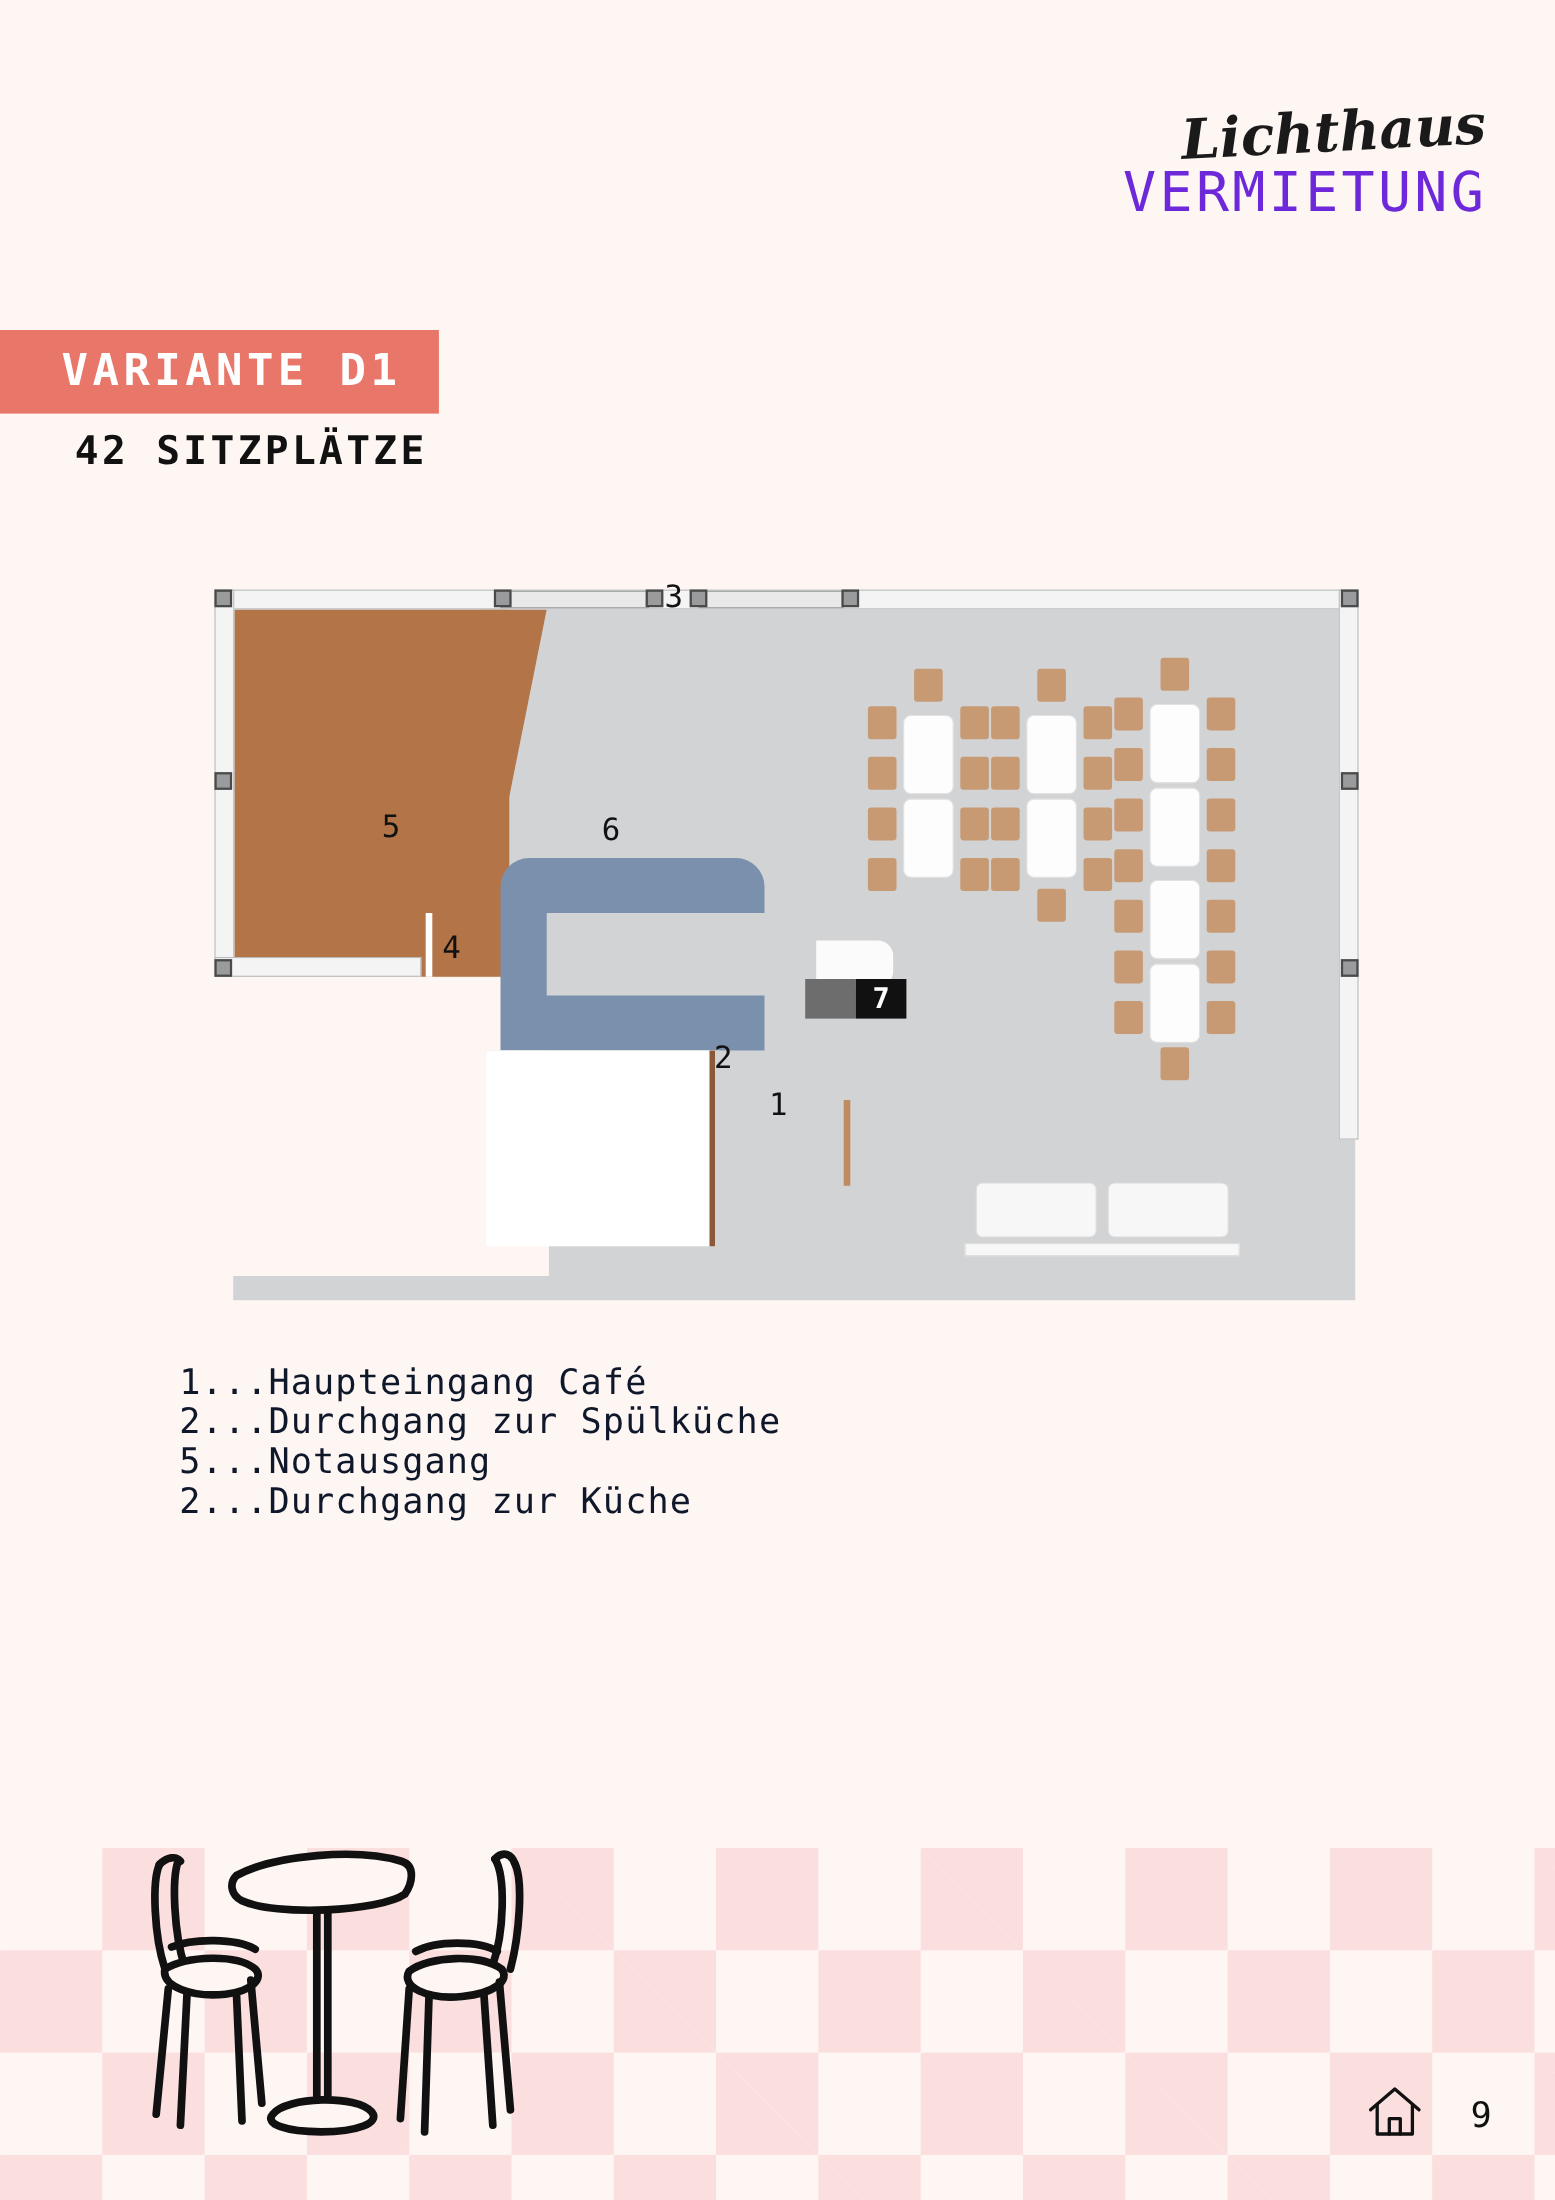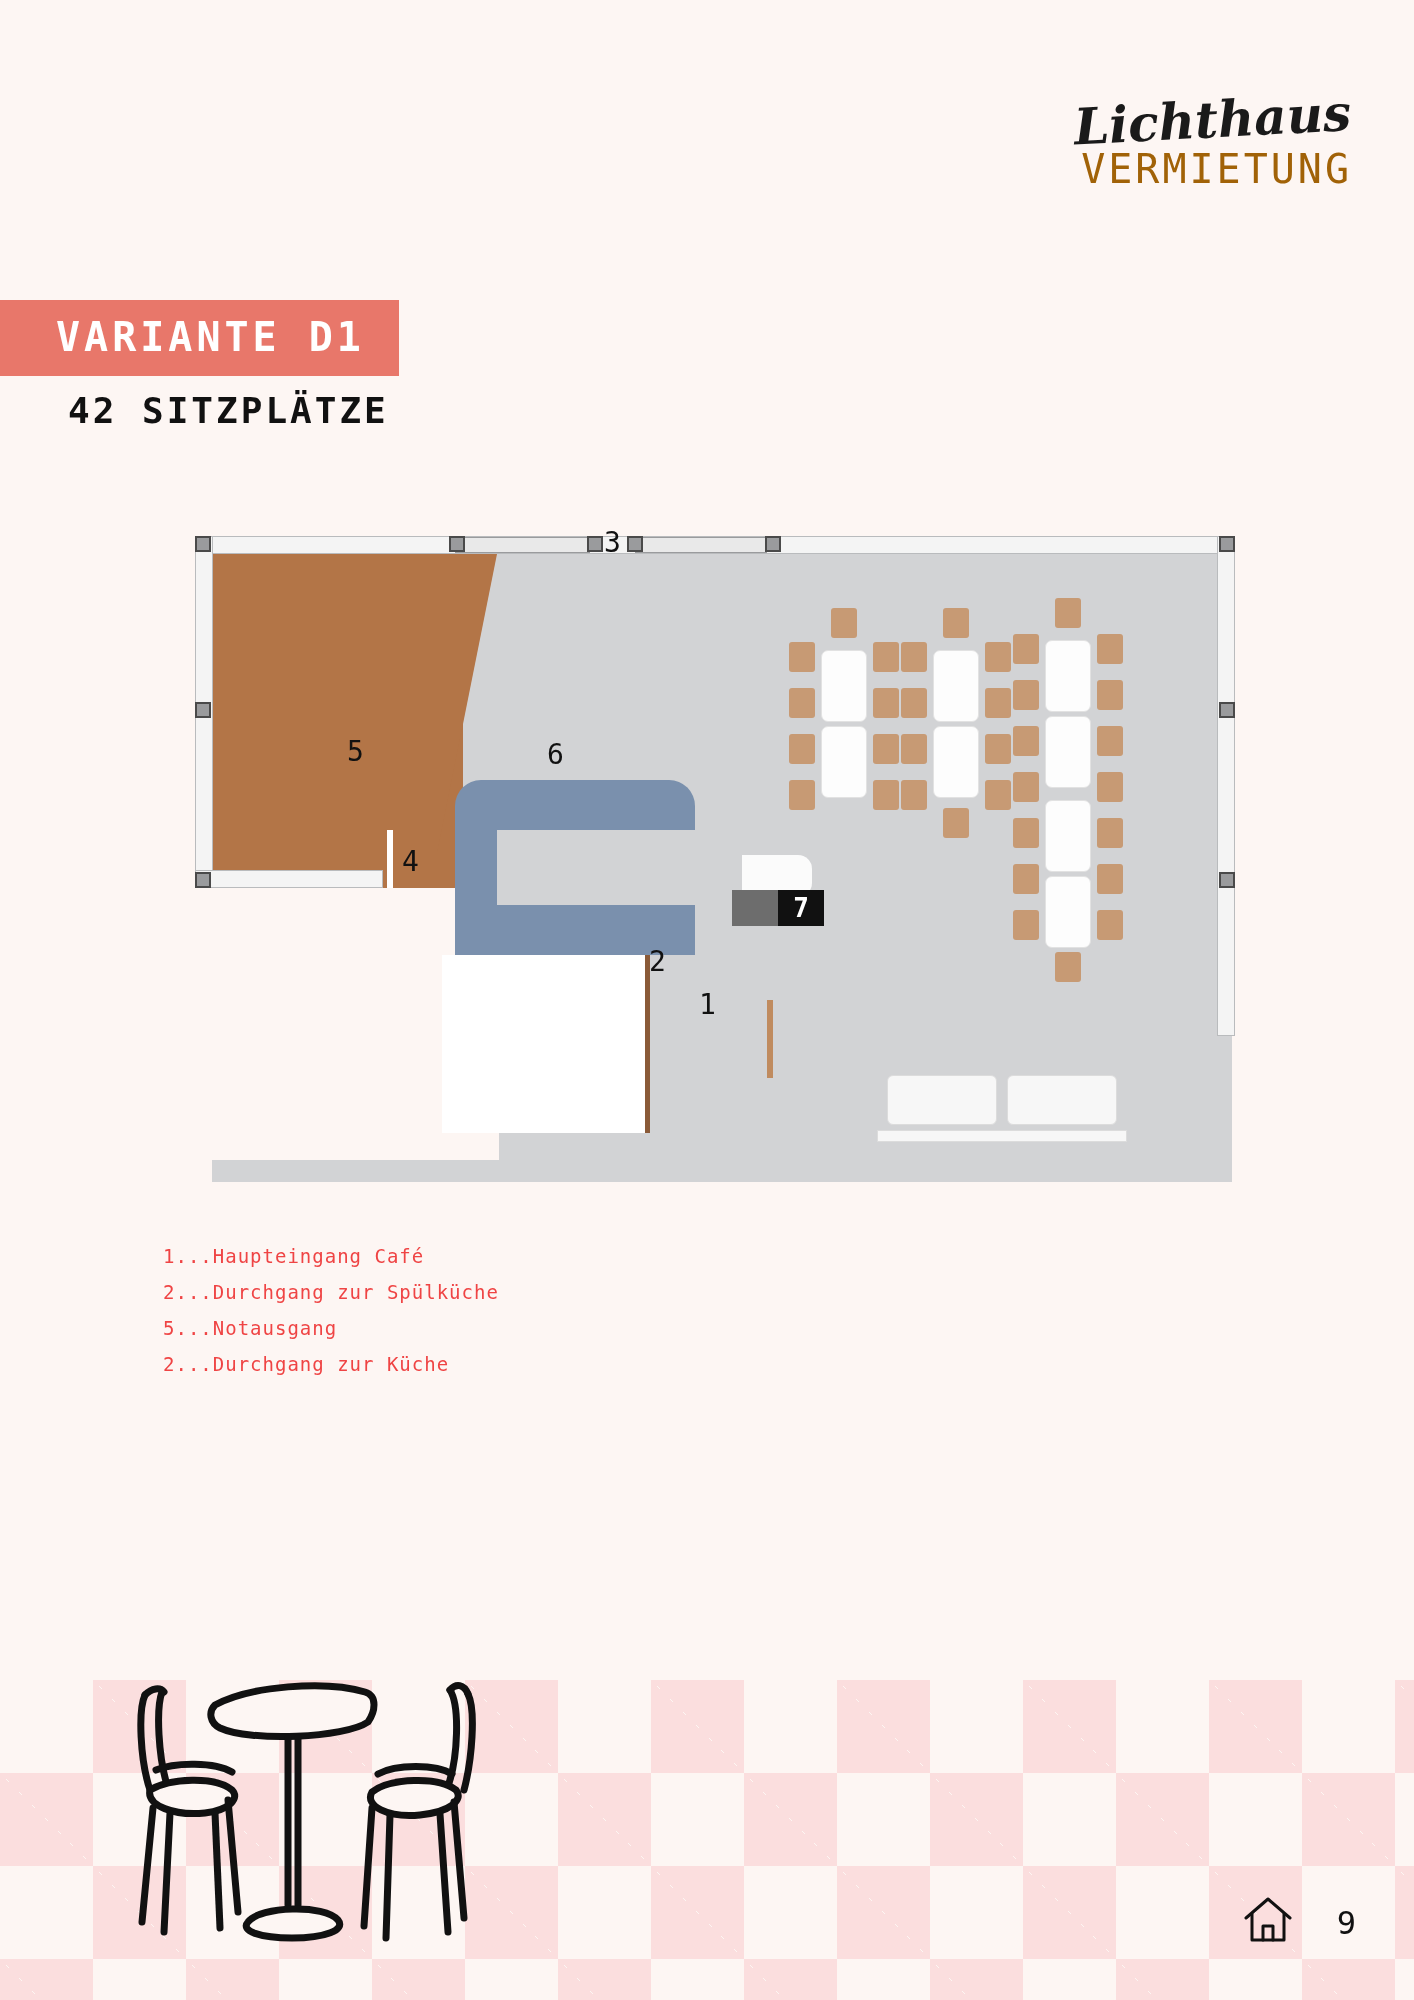--- a/index.html
+++ b/index.html
@@ -28,23 +28,23 @@
     font-weight: bold;
     font-size: 50px;
     color: #1a1a1a;
     letter-spacing: 0px;
     line-height: 1;
     transform: rotate(-3deg);
     transform-origin: right bottom;
   }
   .logo-sub {
     font-family: "DejaVu Sans Mono", monospace;
-    font-size: 40px;
+    font-size: 50px;
     letter-spacing: 3px;
-    color: #a16207;
+    color: #6d28d9;
     margin-top: 8px;
   }
 
   
   .variant-badge {
     position: absolute;
     left: 0;
     top: 300px;
     background: #e8776a;
     color: #ffffff;
@@ -249,23 +249,23 @@
     font-family: "DejaVu Sans Mono", monospace;
     font-size: 28px;
     color: #111;
   }
 
   
   .legend {
     position: absolute;
     left: 163px;
     top: 1238px;
-    font-size: 19px;
+    font-size: 32px;
     line-height: 36px;
-    color: #ef4444;
+    color: #0f172a;
     letter-spacing: 1px;
   }
 
   
   .diamonds {
     position: absolute;
     left: 0; bottom: 0;
     width: 1414px; height: 320px;
     background-color: #fdf6f3;
     background-image:

